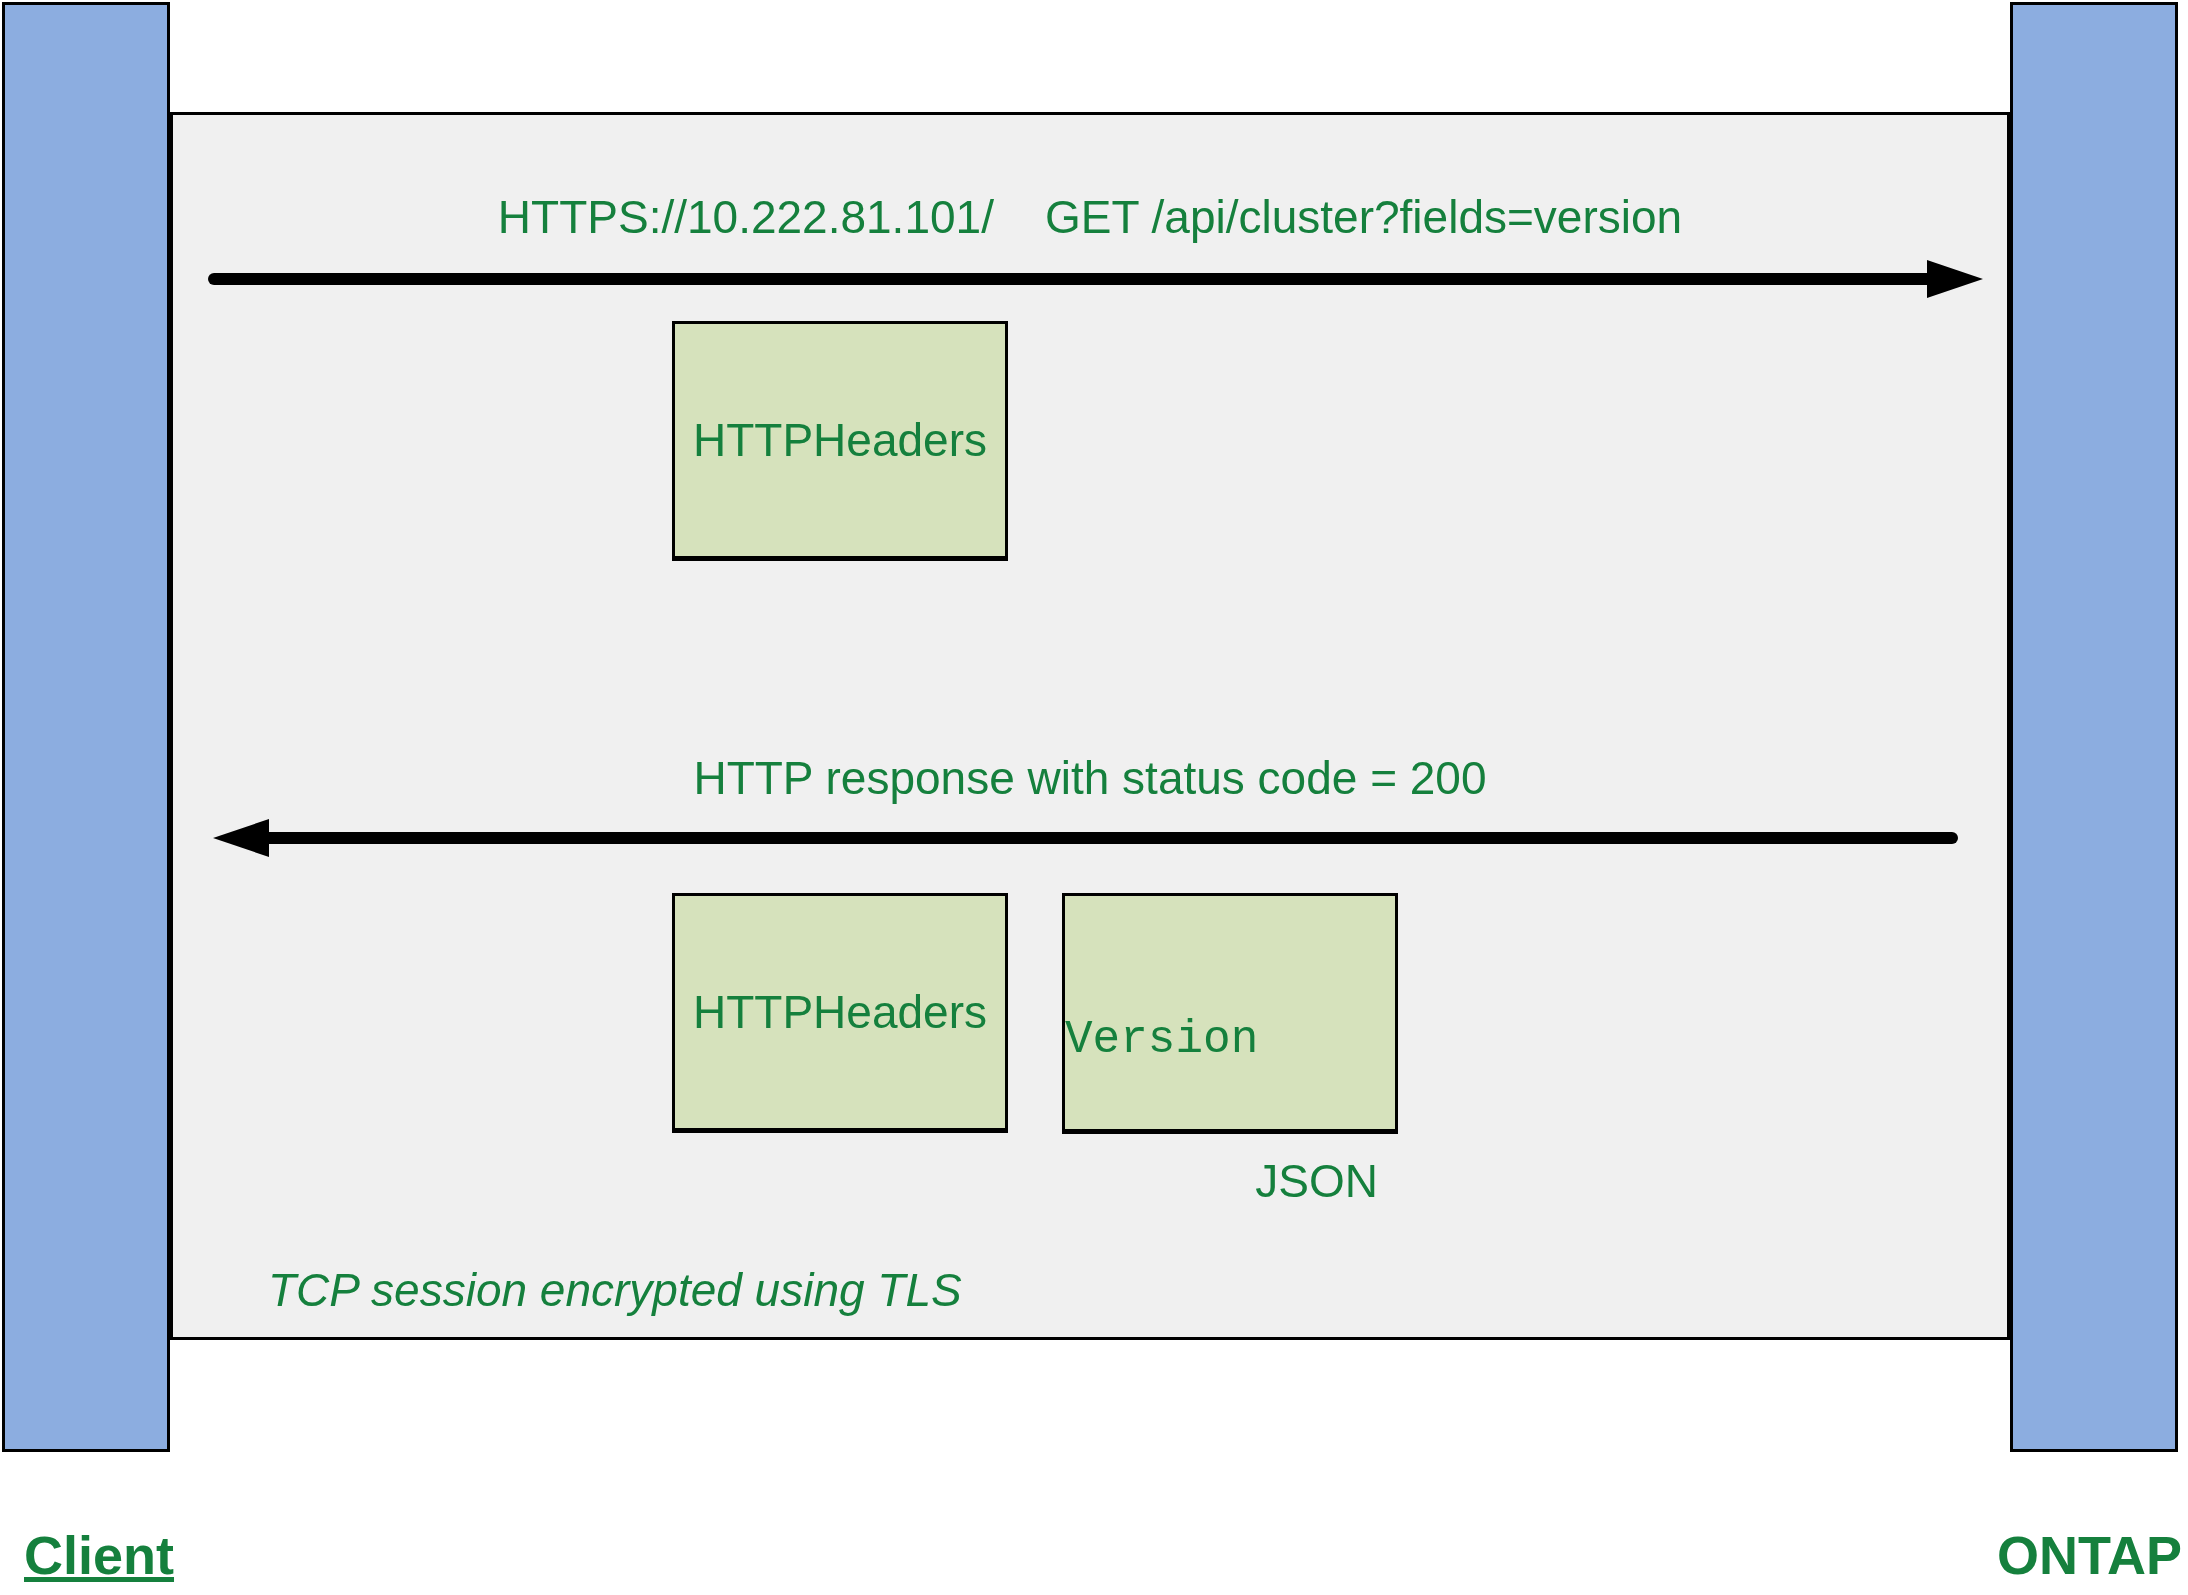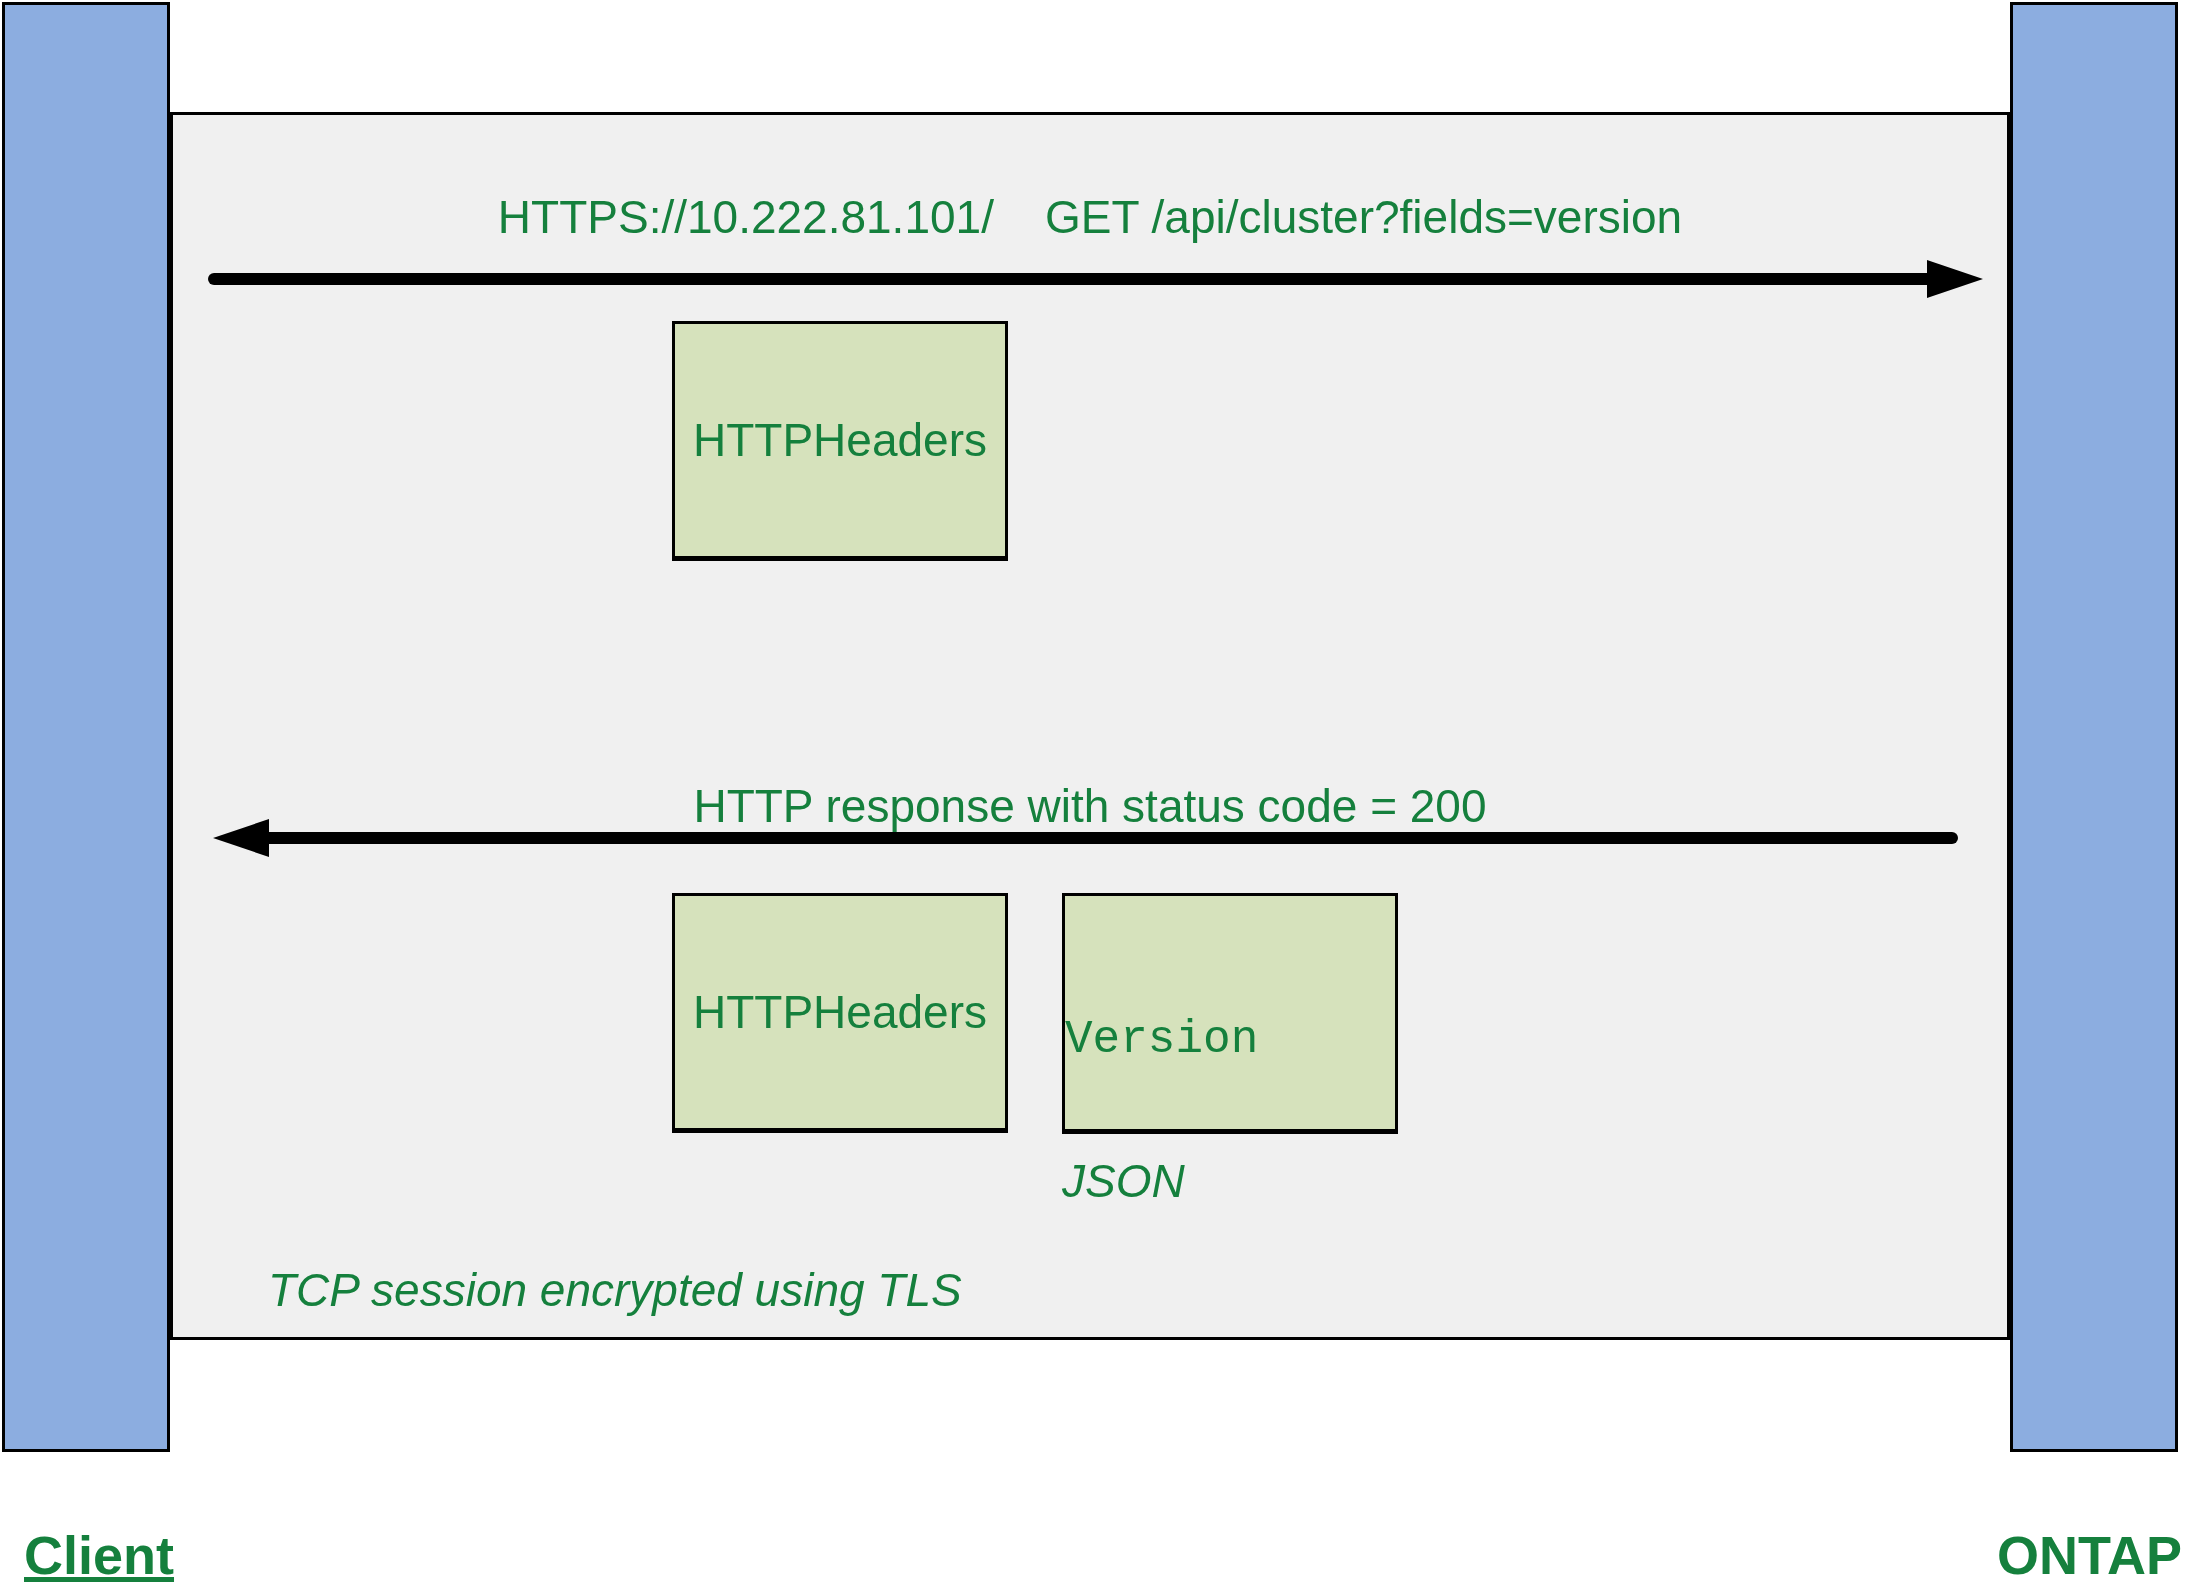--- a/index.html
+++ b/index.html
@@ -45,21 +45,21 @@
     position: absolute;
     left: 170px;
     width: 1840px;
     text-align: center;
     font-size: 46px;
     line-height: 50px;
     white-space: pre;
     z-index: 4;
   }
   .msg-label.req { top: 192px; }
-  .msg-label.res { top: 753px; margin-top: 28px; }
+  .msg-label.res { top: 753px; }
 
   .arrow-shaft {
     position: absolute;
     height: 12px;
     background: var(--line-black, #000);
     z-index: 4;
   }
   .arrow-shaft.req {
     left: 208px; top: 273px; width: 1725px;
     border-radius: 6px 0 0 6px;
@@ -110,23 +110,23 @@
     justify-content: flex-start;
     padding-top: 56px;
     font-family: Liberation Mono, monospace;
   }
 
   .json-label {
     position: absolute;
     left: 1062px;
     top: 1156px;
     width: 316px;
+    text-align: right;
     font-size: 46px;
     line-height: 50px;
-    font-style: italic;
     z-index: 4;
   }
   .session-label {
     position: absolute;
     left: 268px;
     top: 1264px;
     font-size: 46px;
     line-height: 52px;
     font-style: italic;
     z-index: 4;

